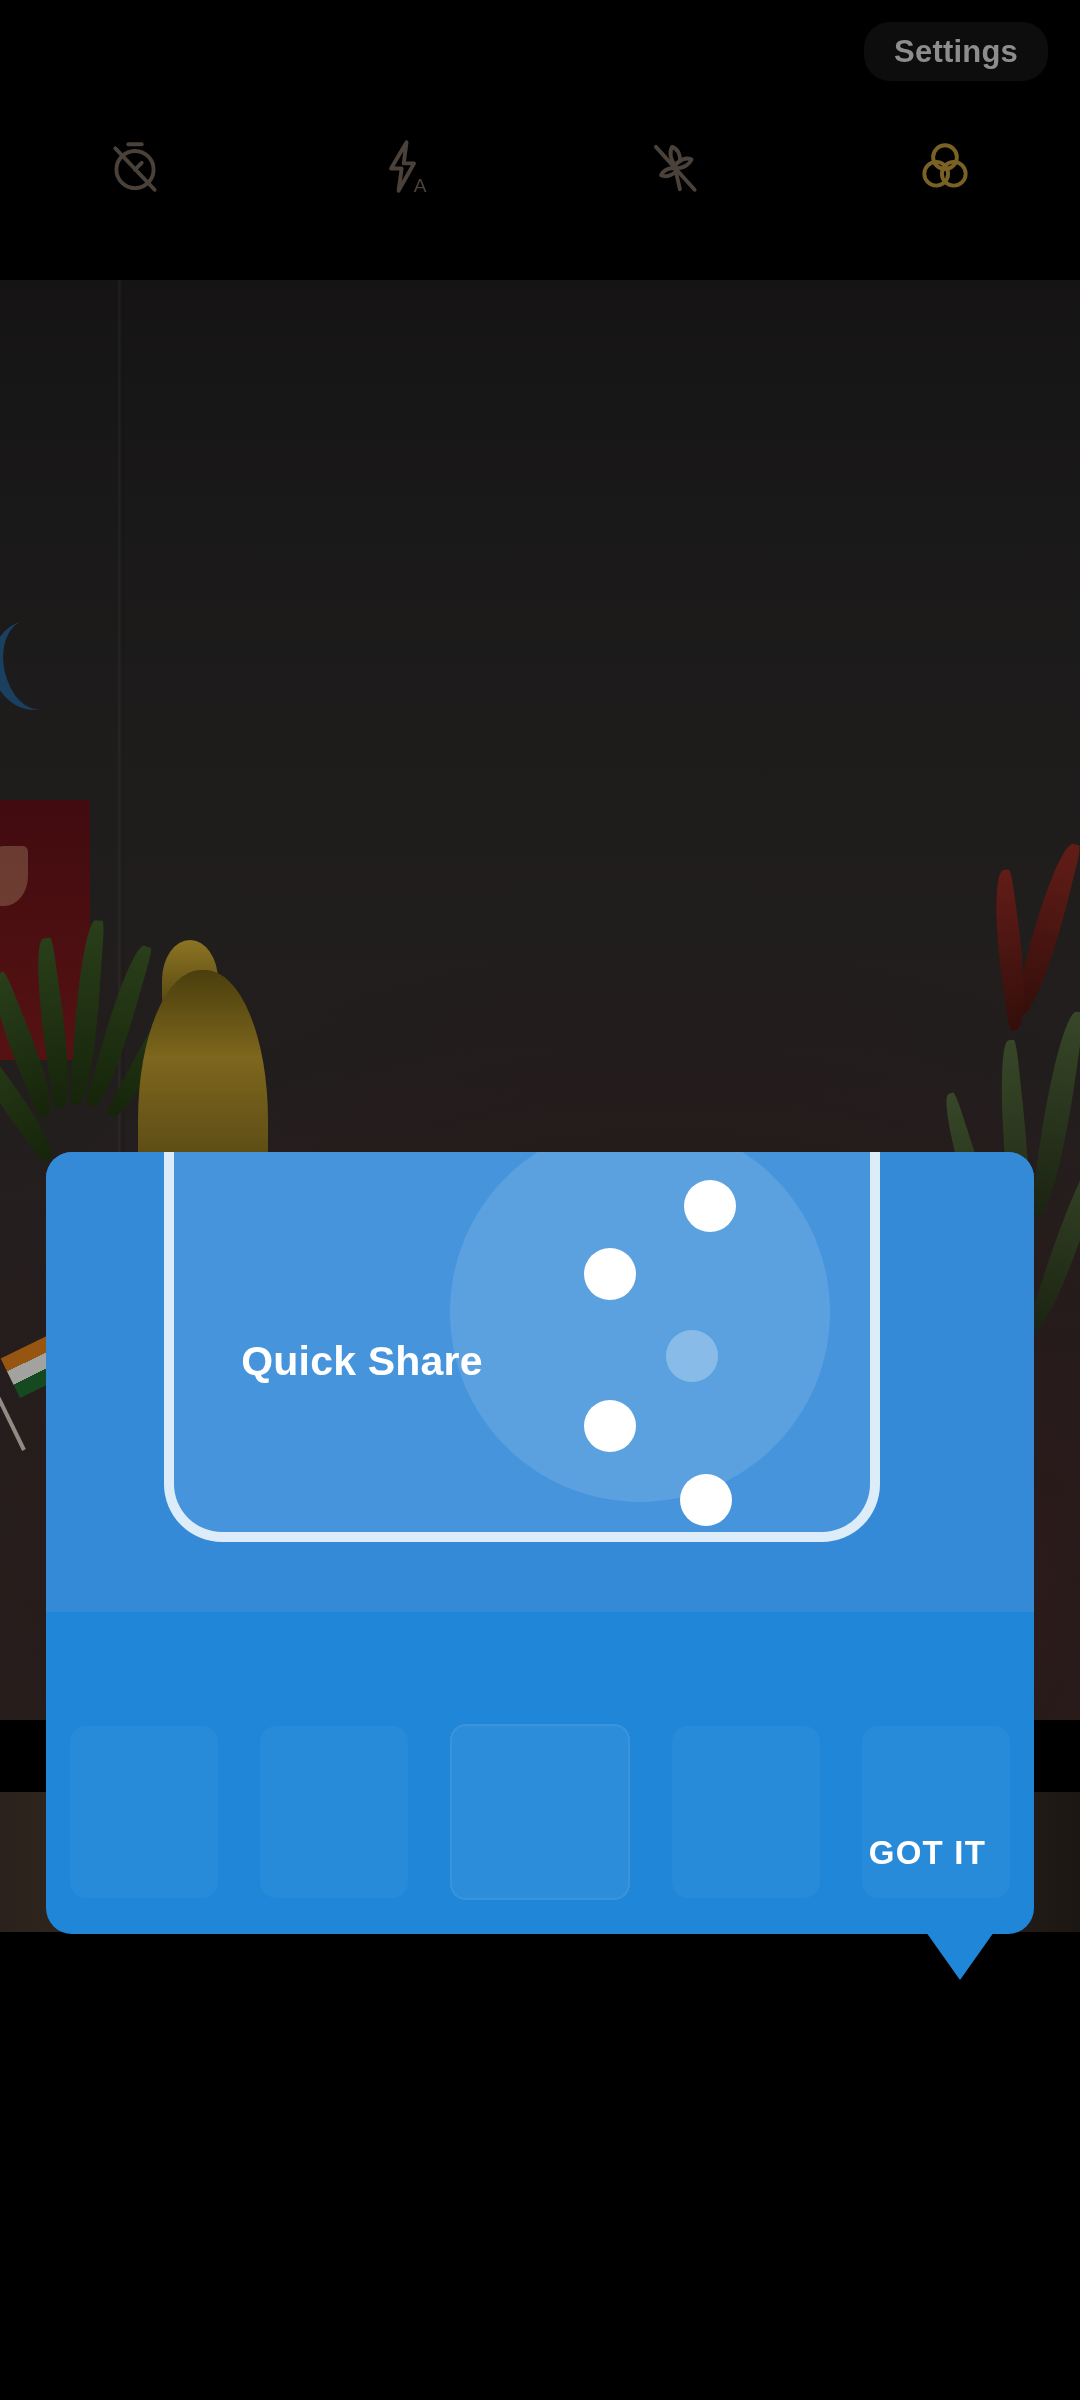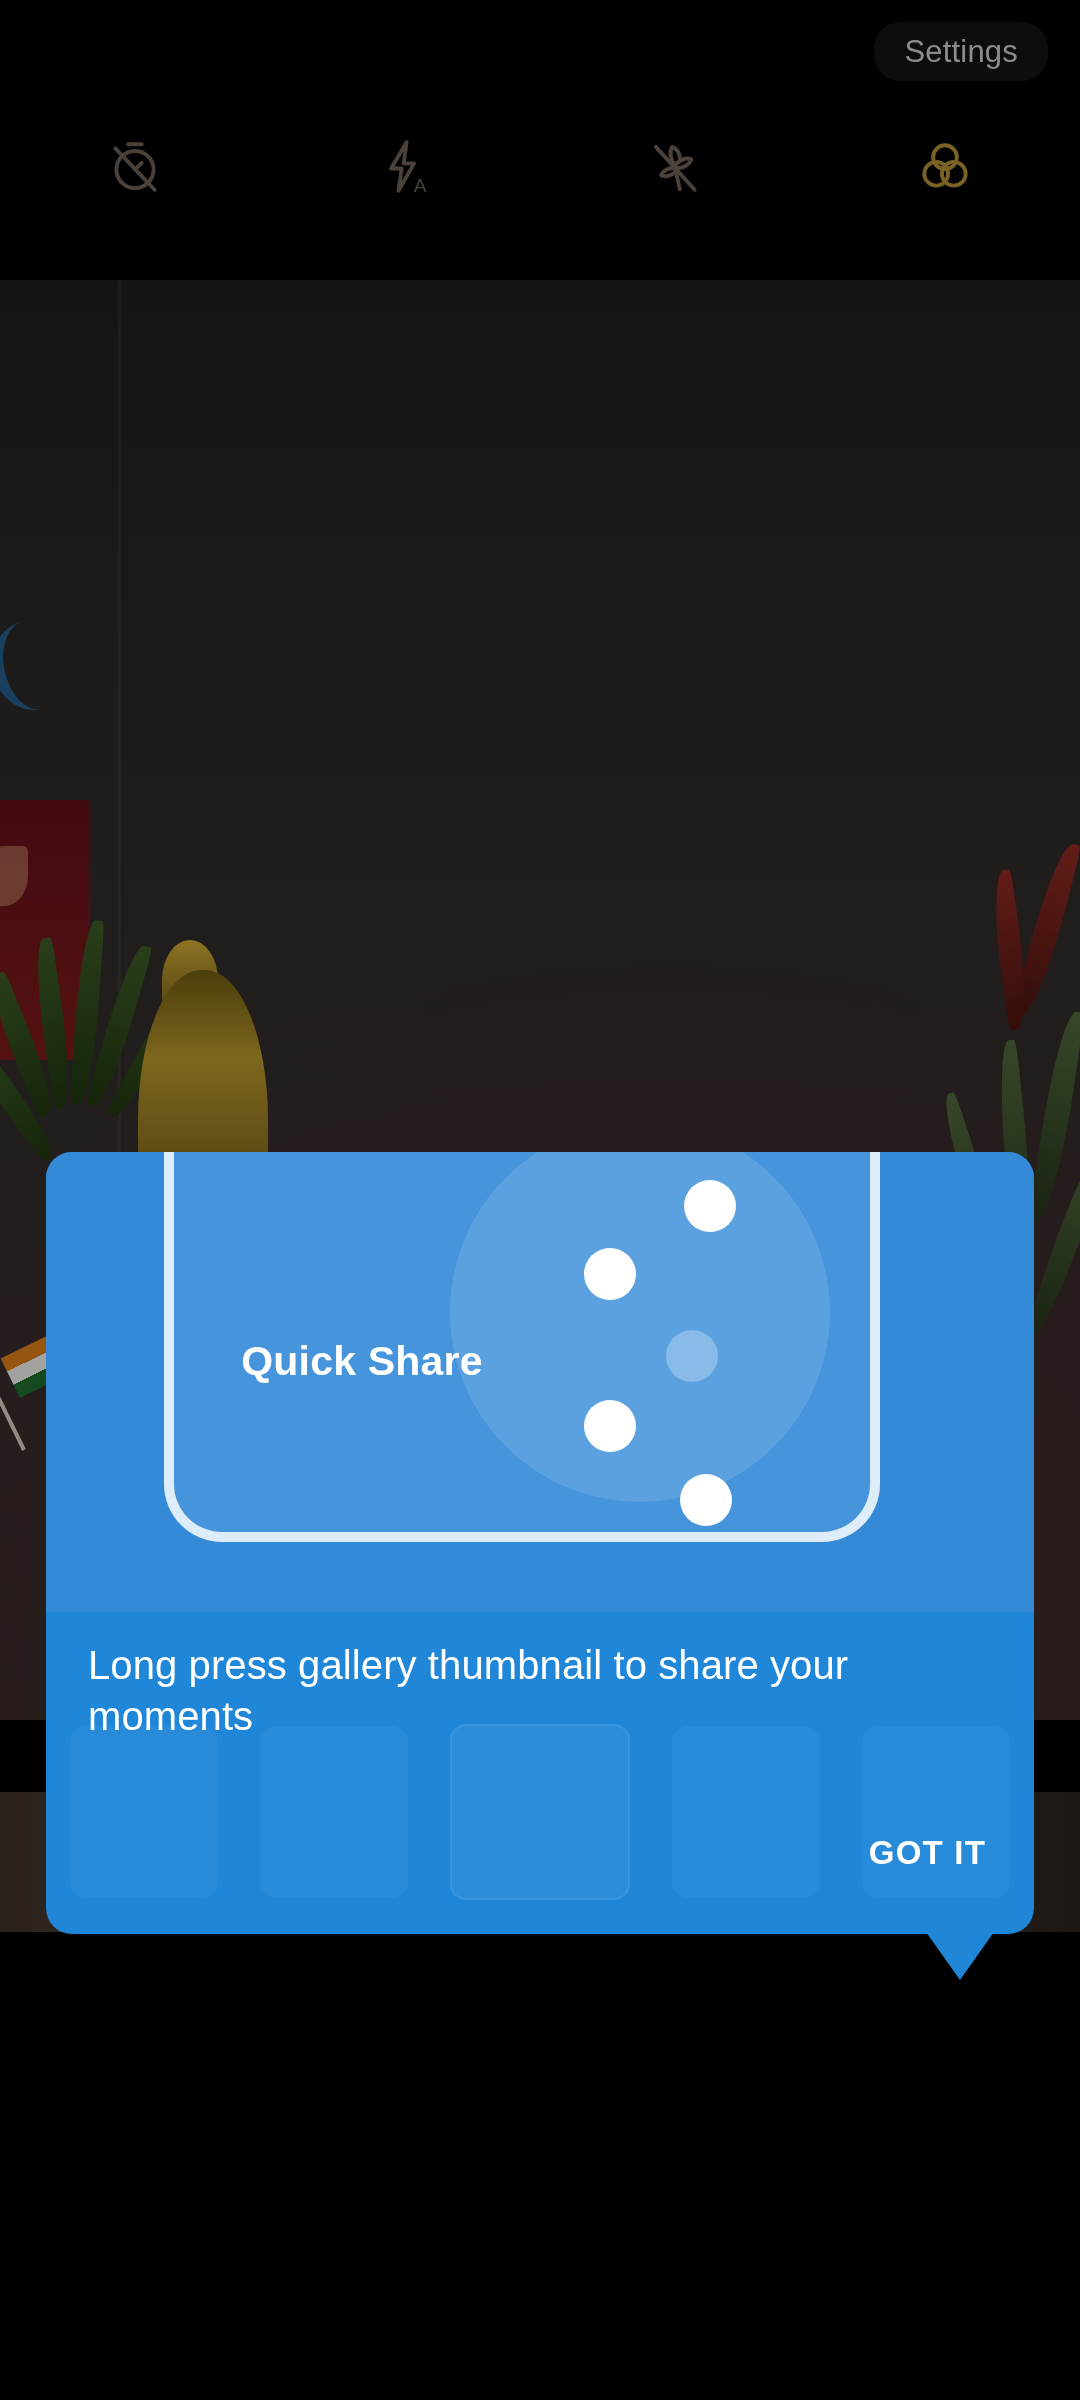--- a/index.html
+++ b/index.html
@@ -38,20 +38,21 @@
     right: 32px;
     top: 22px;
     padding: 14px 30px;
     border-radius: 26px;
     background: #0d0d0d;
     color: #8d8d8d;
     font-size: 31px;
     letter-spacing: .2px;
     line-height: 1;
     border: 0;
+    font-weight: bold;
   }
   .icon-row {
     position: absolute;
     left: 0;
     top: 122px;
     width: 1080px;
     height: 90px;
     display: flex;
     align-items: center;
   }
@@ -468,21 +469,20 @@
       </div>
 
       <div class="ghost-tabs">
         <div class="ghost-tab"></div>
         <div class="ghost-tab"></div>
         <div class="ghost-tab wide"></div>
         <div class="ghost-tab"></div>
         <div class="ghost-tab"></div>
       </div>
 
-      <div class="coach-text">Long press gallery thumbnail to share your moments</div>
 
       <button class="coach-gotit">GOT IT</button>
     </div>
 
     <div class="coach-tail"></div>
   </div>
 
 </div>
 
 </body></html>

